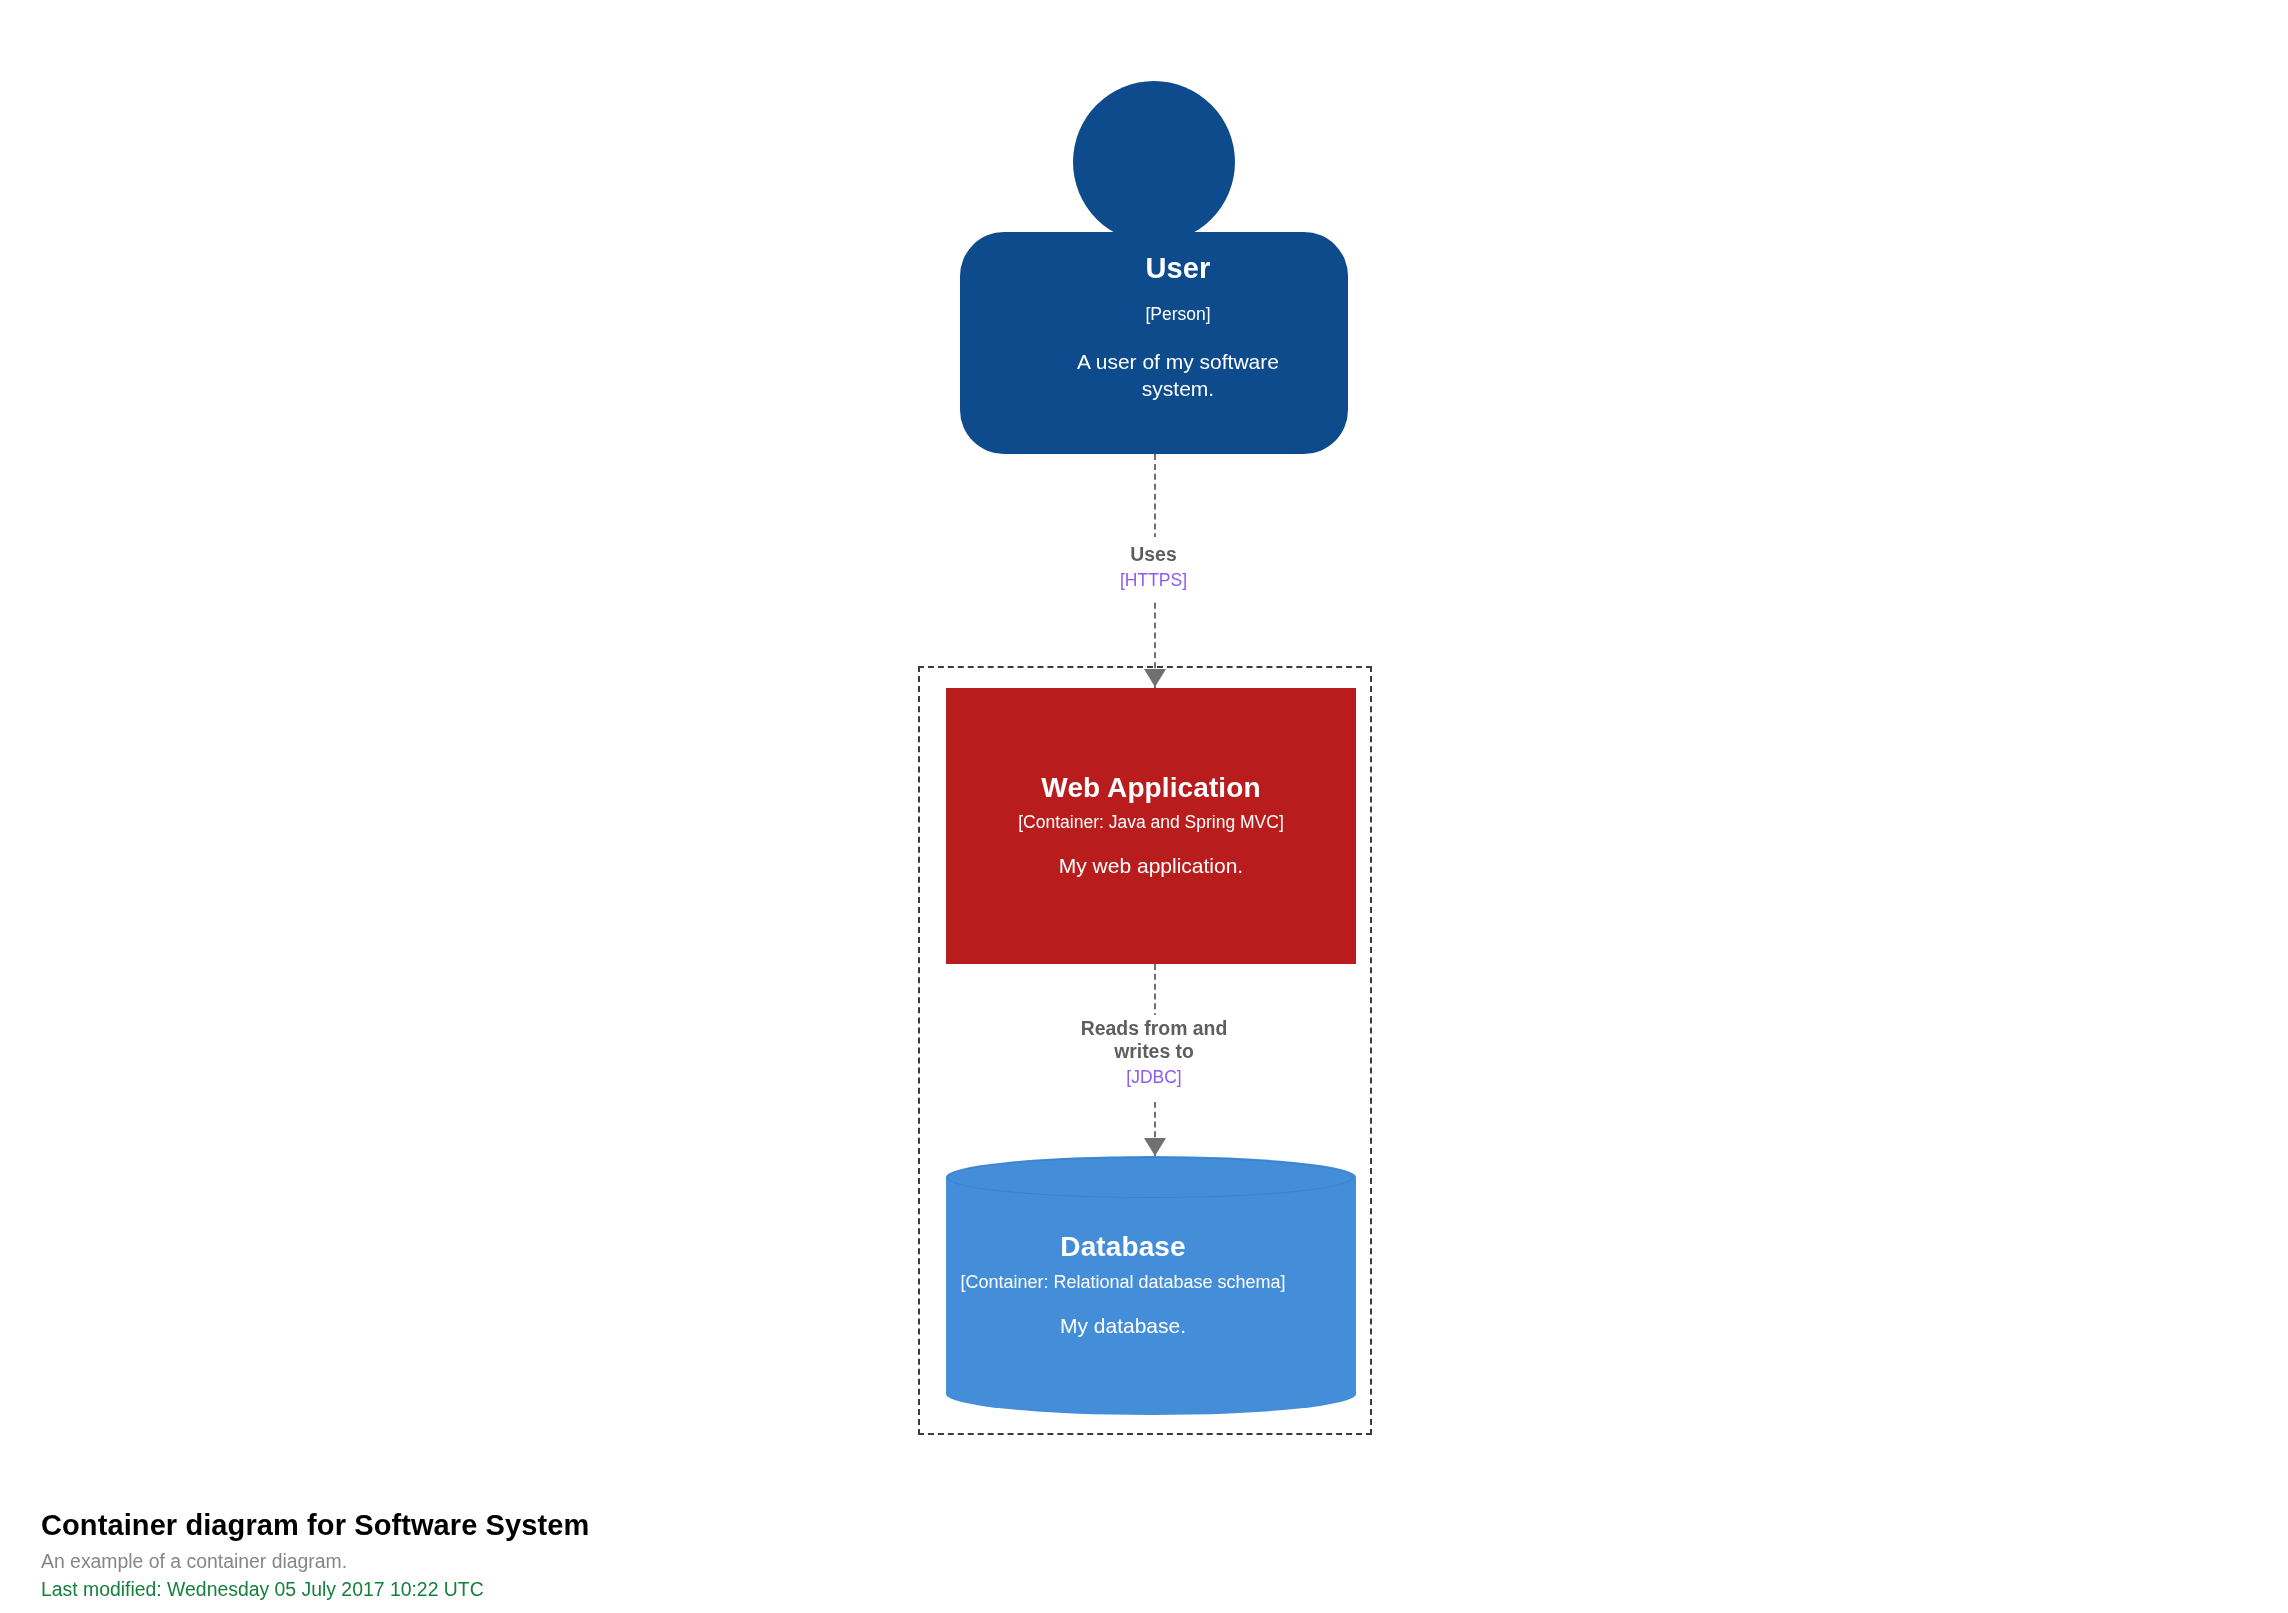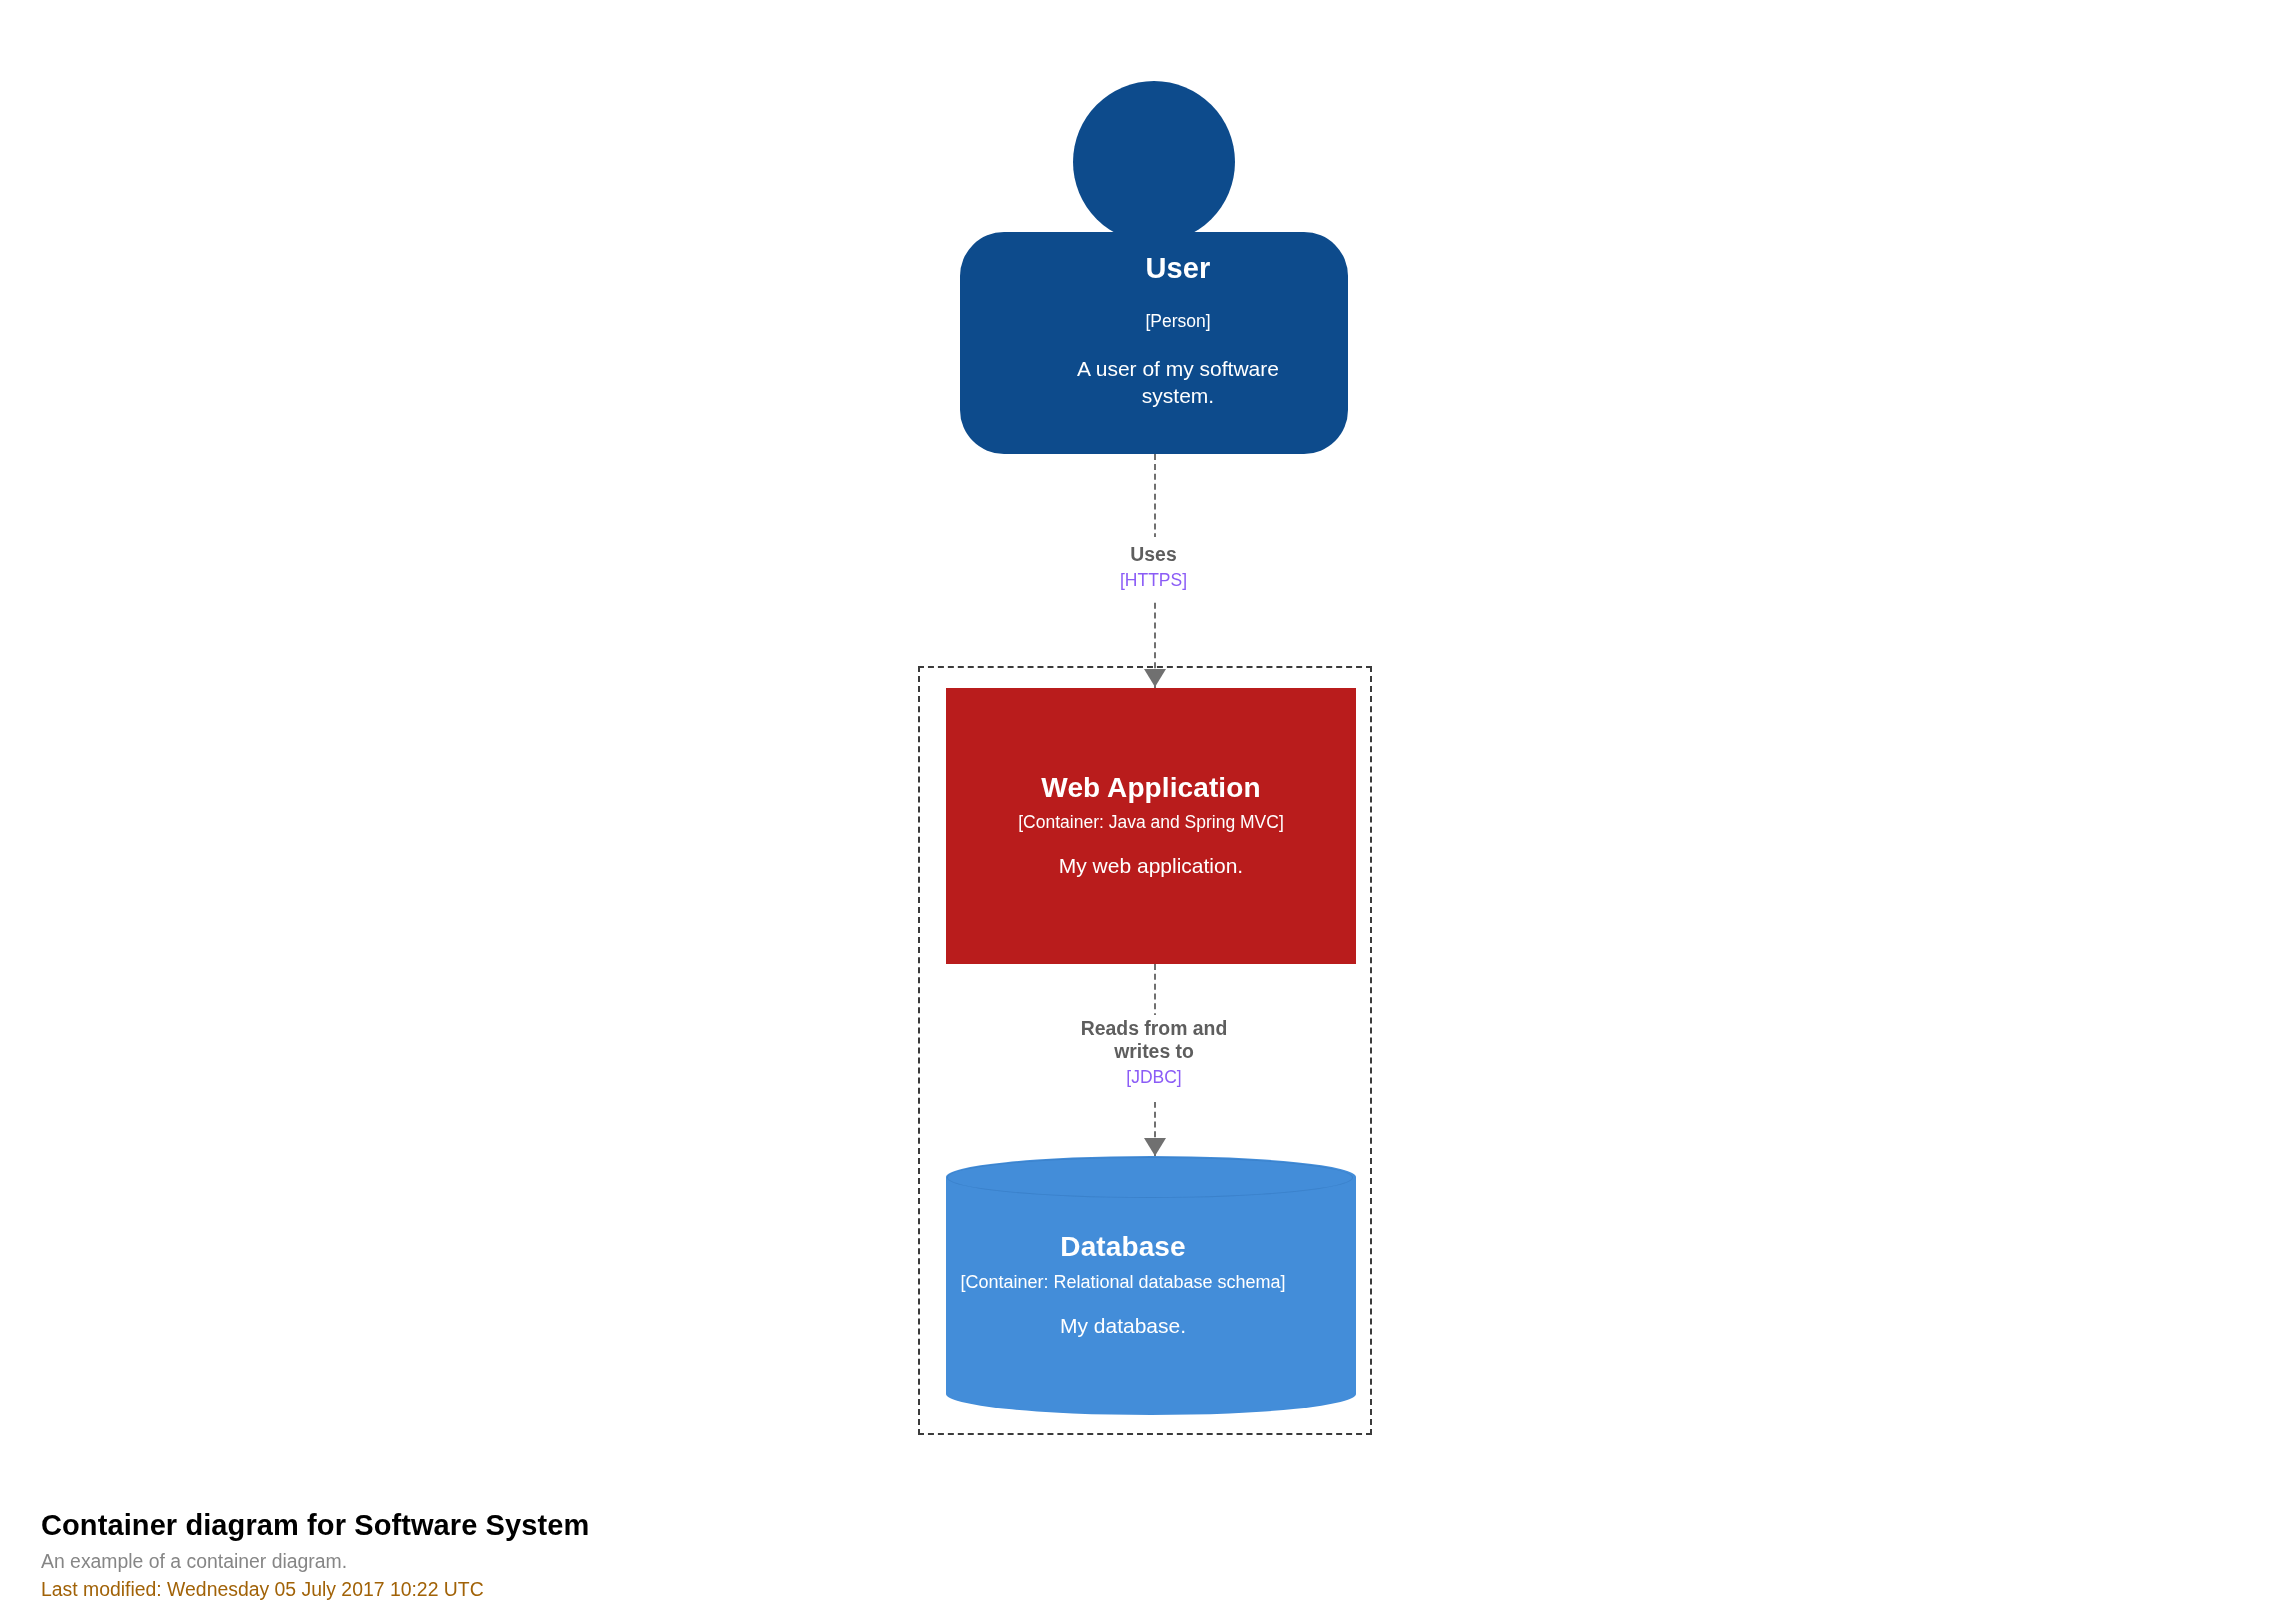--- a/index.html
+++ b/index.html
@@ -69,21 +69,21 @@
   .node-name {
     font-size: 29px;
     font-weight: bold;
     line-height: 1.15;
     letter-spacing: 0.1px;
   }
   .node-tech {
     font-size: 17.5px;
     font-weight: normal;
     line-height: 1.2;
-    margin-top: 26px;
+    margin-top: 19px;
   }
   .node-desc {
     font-size: 21px;
     font-weight: normal;
     line-height: 1.28;
     margin-top: 24px;
     max-width: 249px;
   }
 
   
@@ -240,21 +240,21 @@
     letter-spacing: 0.1px;
   }
   .caption-sub {
     font-size: 19.4px;
     color: #868686;
     line-height: 1.45;
     margin-top: 3.7px;
   }
   .caption-sub-2 {
     font-size: 19.4px;
-    color: #a16207;
+    color: #15803d;
     line-height: 1.45;
   }
 </style>
 </head>
 <body>
 
 <div id="canvas">
 
   <div class="person">
     <div class="person-head"></div>

